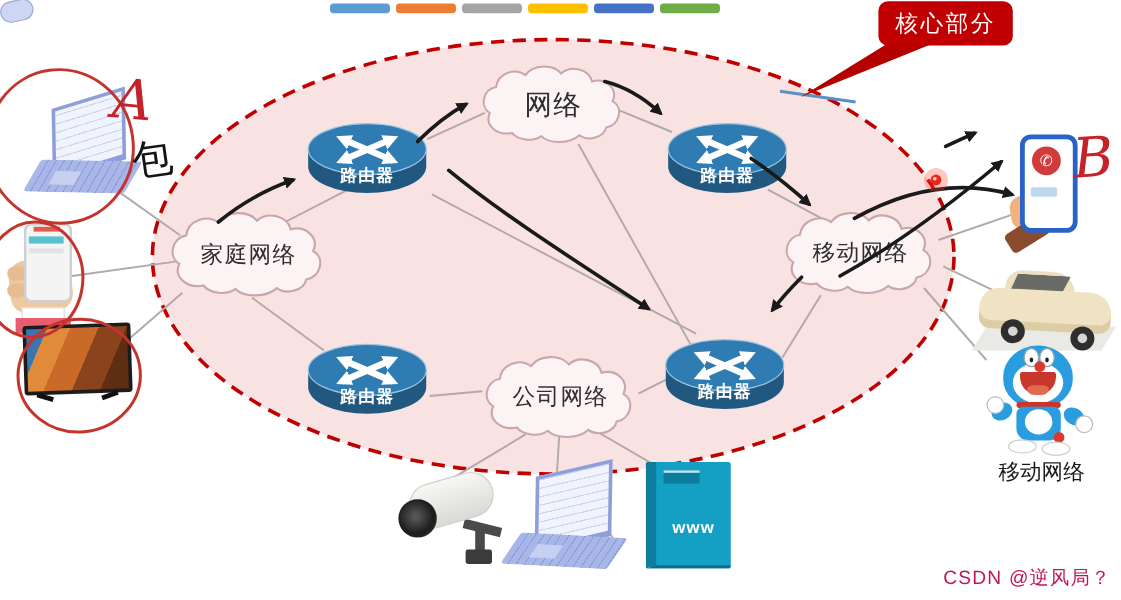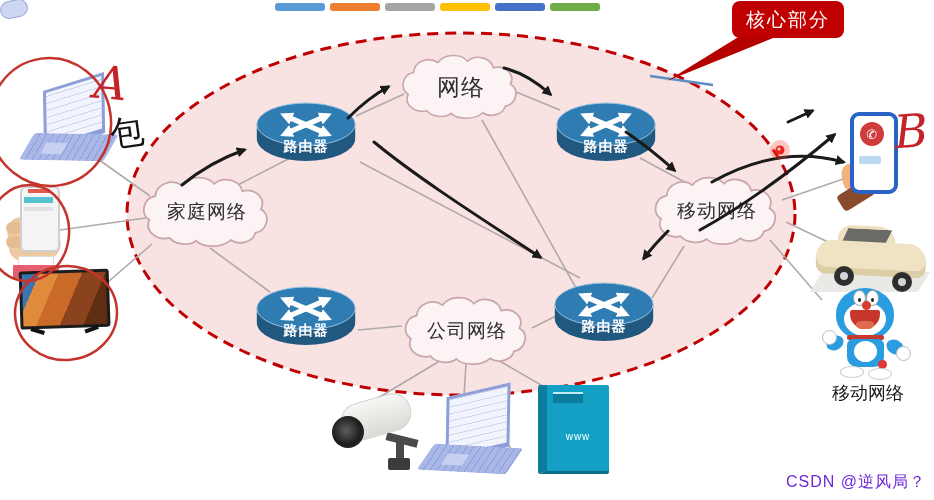--- a/index.html
+++ b/index.html
@@ -134,36 +134,36 @@
     background-image:repeating-linear-gradient(90deg,transparent 0 6px,#8c9cd8 6px 7px);border-radius:3px;}
   .lapB-pad{left:20px;top:64px;width:22px;height:11px;background:#c7d0f1;transform:skewX(-32deg) rotate(3deg);}
   .mouse{left:478px;top:466px;width:26px;height:16px;background:#cdd6f2;border:1px solid #9aa8dd;
          border-radius:9px;transform:rotate(-12deg);z-index:3;}
 
   
   .server{left:538px;top:385px;width:62px;height:86px;background:#13a0c4;
           border-left:9px solid #0c7d9c;border-bottom:3px solid #0a6e8a;border-radius:2px;}
   .srv-slot{left:6px;top:7px;width:30px;height:9px;background:#0c7d9c;border-top:2px solid #bfe8f2;}
   .srv-www{position:absolute;left:0;right:0;top:46px;text-align:center;color:#ffffff;
-           font-weight:normal;font-size:10px;letter-spacing:1px;}
+           font-weight:bold;font-size:14px;letter-spacing:1px;}
   .server-label{position:absolute;left:532px;top:474px;width:80px;text-align:center;
                 font-size:18px;color:#1a1a1a;z-index:3;}
 
   
   .callout{position:absolute;left:732px;top:1px;width:112px;height:37px;background:#c00000;
            border-radius:8px;display:flex;align-items:center;justify-content:center;z-index:6;}
   .callout-label{color:#ffffff;font-size:19px;letter-spacing:2px;}
 
   
   .pen{position:absolute;z-index:6;font-family:"DejaVu Serif","Liberation Serif",serif;font-style:italic;}
   .letter-a{left:94px;top:56px;font-size:46px;color:#c5232a;transform:rotate(5deg);}
   .letter-b{left:894px;top:104px;font-size:46px;color:#c5232a;transform:rotate(-4deg);}
   .packet-char{left:110px;top:110px;font-size:34px;color:#141414;font-style:normal;transform:rotate(-8deg);z-index:6;}
 
-  .watermark{position:absolute;right:8px;top:472px;font-size:16px;color:#6d28d9;z-index:6;letter-spacing:1px;}
+  .watermark{position:absolute;right:8px;top:472px;font-size:16px;color:#be185d;z-index:6;letter-spacing:1px;}
 </style>
 </head>
 <body>
 
 <div class="stage">
 
   <div class="bars">
       <div class="bar" style="background: rgb(91, 155, 213);"></div>
       <div class="bar" style="background: rgb(237, 125, 49);"></div>
       <div class="bar" style="background: rgb(165, 165, 165);"></div>

